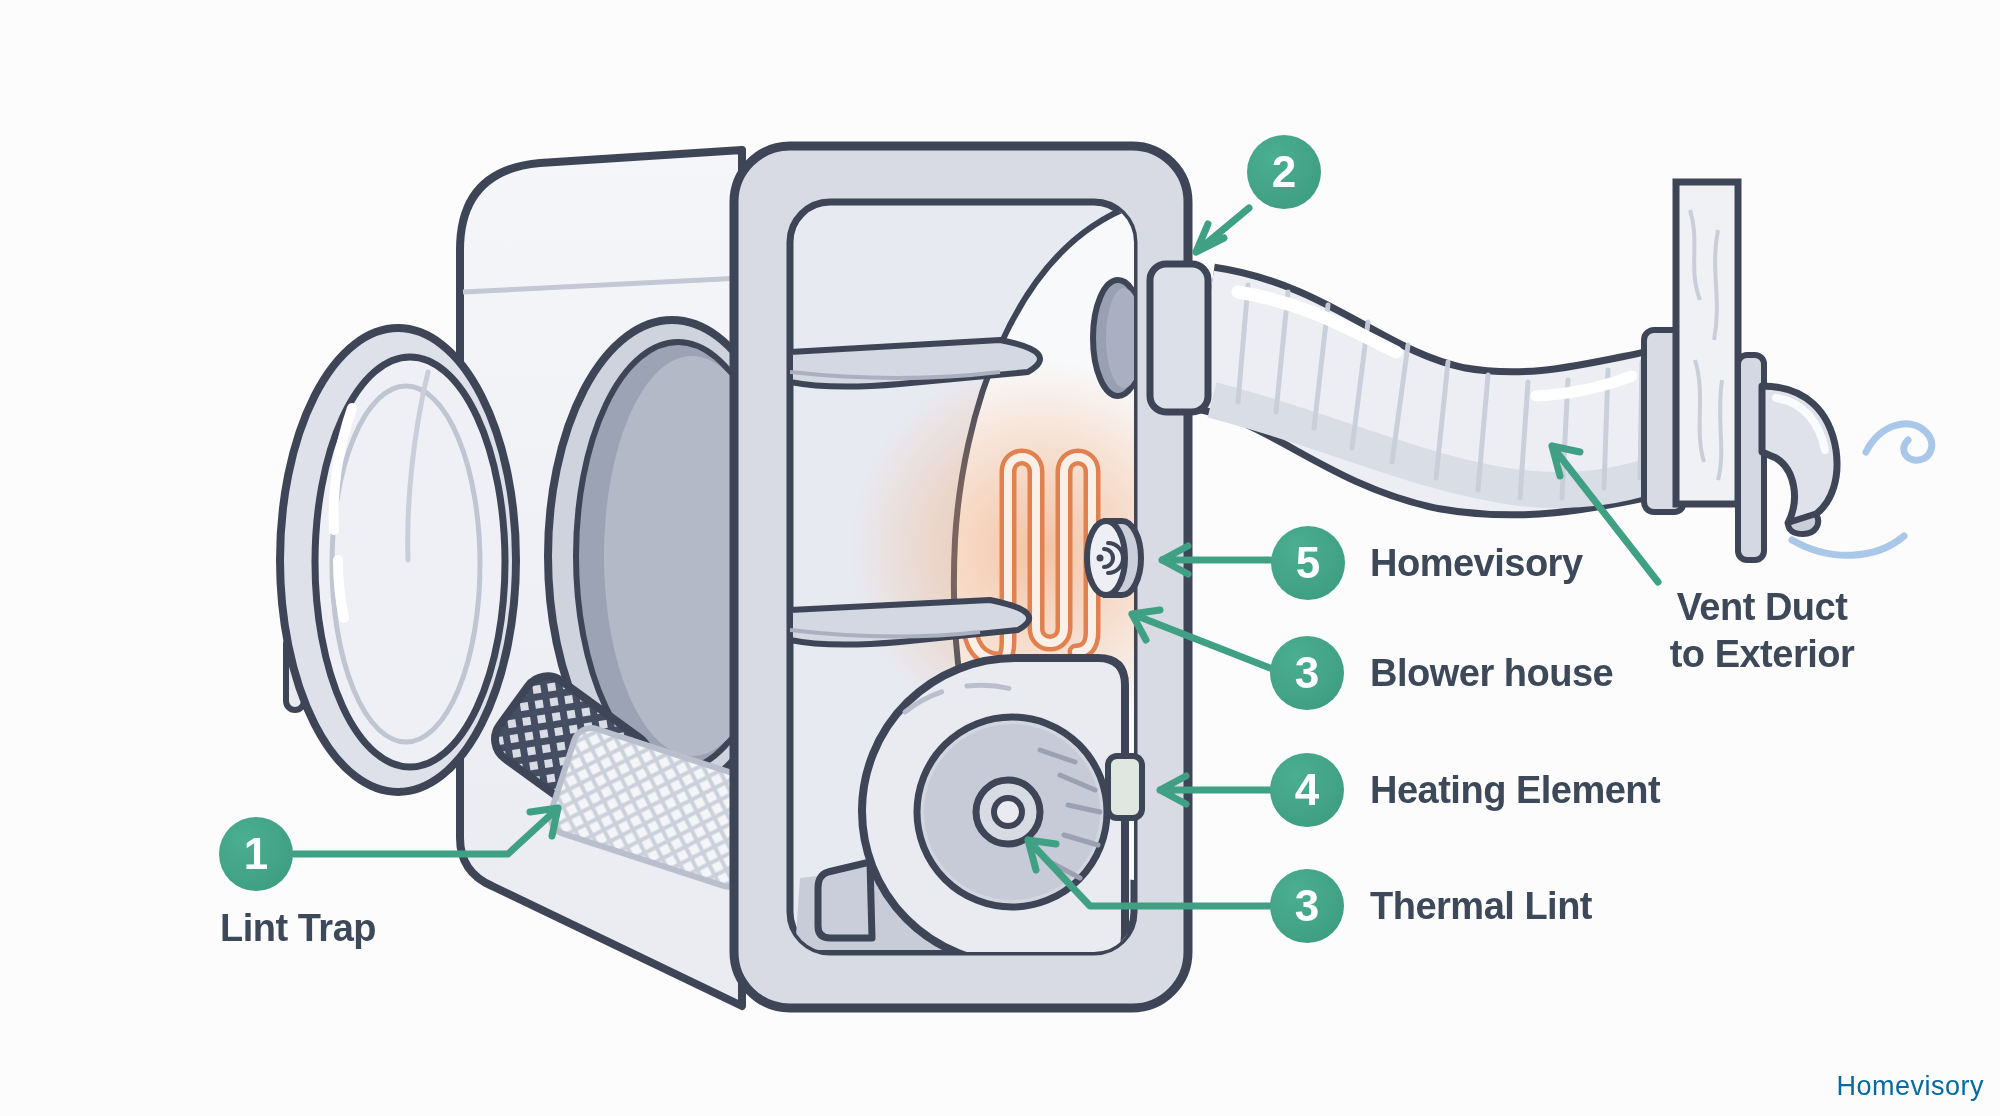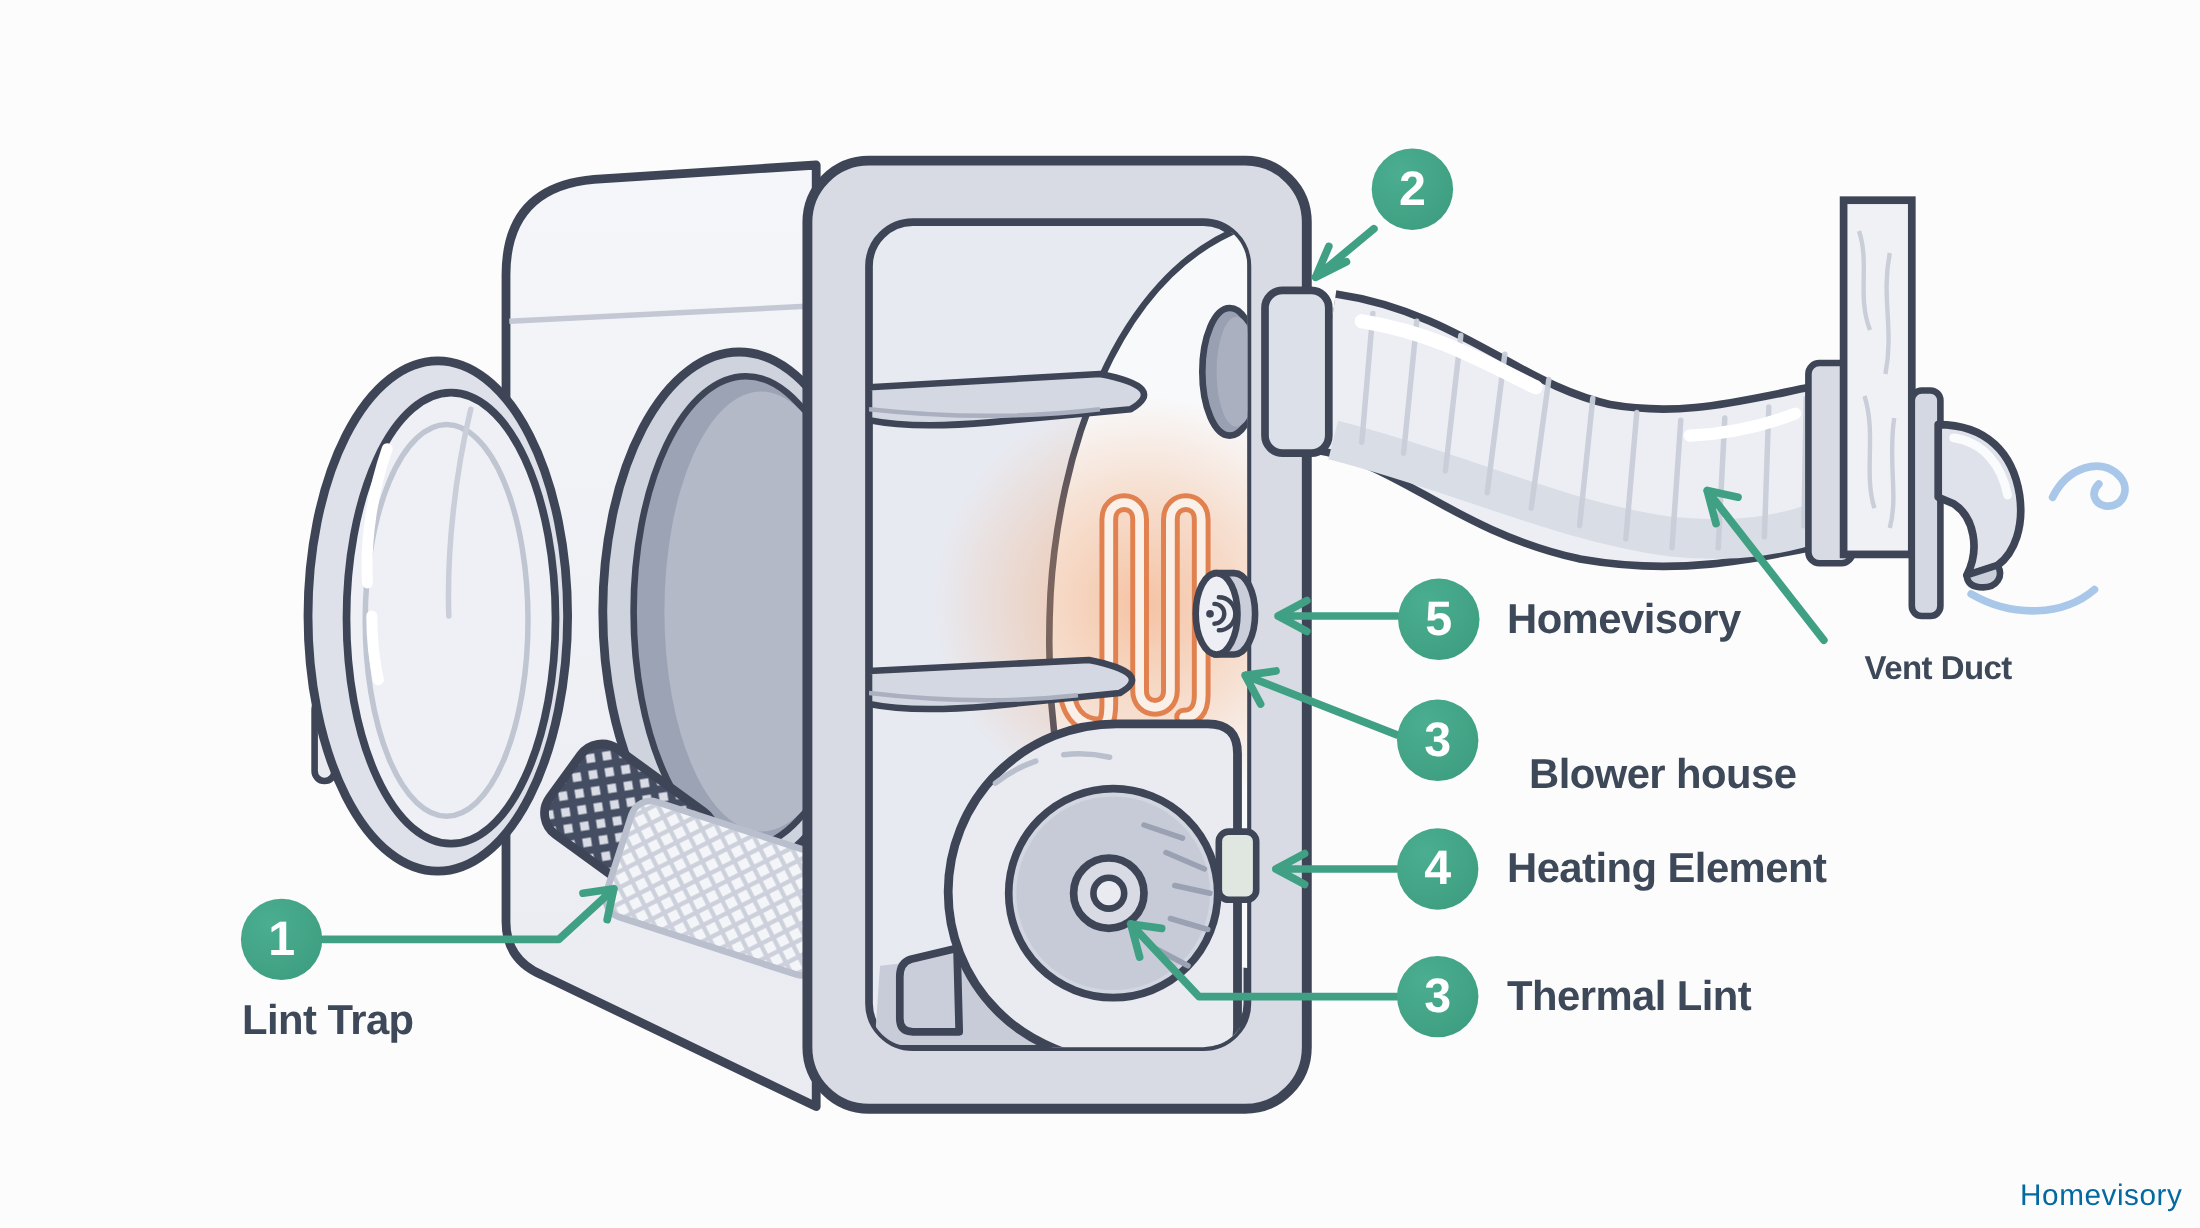--- a/index.html
+++ b/index.html
@@ -13,21 +13,21 @@
     position:absolute;width:74px;height:74px;border-radius:50%;
     background:radial-gradient(circle at 35% 30%, #4BAE90, #3B9A7D);
     color:#fff;font-size:44px;font-weight:700;line-height:74px;text-align:center;
   }
   .label{
     position:absolute;font-size:38px;font-weight:700;color:#3D4859;
     white-space:nowrap;line-height:52px;letter-spacing:-0.5px;
   }
   .label.center{text-align:right;white-space:normal;}
   .duct-label{
-    position:absolute;font-size:30px;font-weight:700;color:#3D4859;
+    position:absolute;font-size:38px;font-weight:700;color:#3D4859;
     text-align:center;line-height:47px;letter-spacing:-0.5px;
   }
   .watermark{
     position:absolute;right:16px;bottom:14px;font-size:27px;font-weight:400;
     color:#0369a1;letter-spacing:0.5px;
   }
 </style>
 </head>
 <body>
 
@@ -202,23 +202,24 @@
 
 <div class="badge" style="left:219px;top:817px;">1</div>
 <div class="badge" style="left:1247px;top:135px;">2</div>
 <div class="badge" style="left:1271px;top:526px;">5</div>
 <div class="badge" style="left:1270px;top:636px;">3</div>
 <div class="badge" style="left:1270px;top:753px;">4</div>
 <div class="badge" style="left:1270px;top:869px;">3</div>
 
 <div class="label center" style="left:136px;top:902px;width:240px;">Lint Trap</div>
 <div class="label" style="left:1370px;top:537px;">Homevisory</div>
-<div class="label" style="left:1370px;top:678px;margin-left:20px;">Blower house</div>
+<div class="label" style="left:1370px;top:647px;">Blower house</div>
 <div class="label" style="left:1370px;top:764px;">Heating Element</div>
 <div class="label" style="left:1370px;top:880px;">Thermal Lint</div>
 
 <div class="duct-label" style="left:1638px;top:584px;width:248px;">
   <div>Vent Duct</div>
+  <div>to Exterior</div>
 </div>
 
 <div class="watermark">Homevisory</div>
 
 </div>
 
 </body></html>

